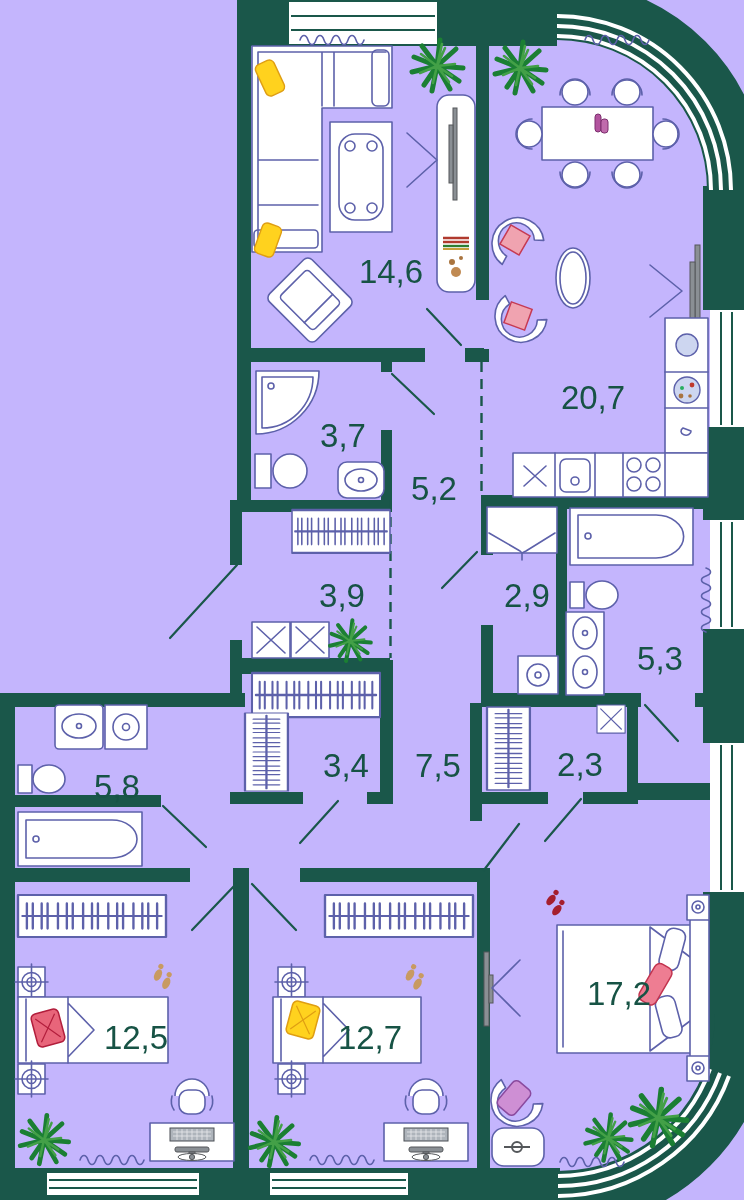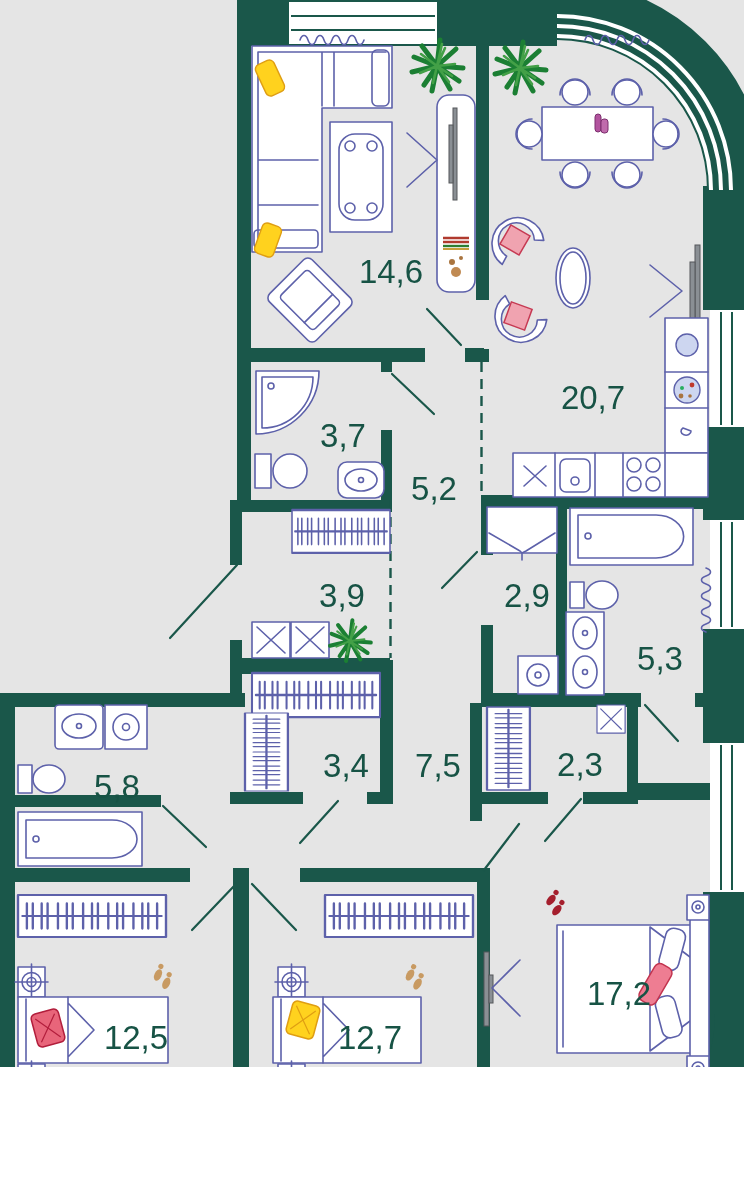--- a/index.html
+++ b/index.html
@@ -1,16 +1,16 @@
 <!DOCTYPE html>
 <html style="--wall: #1A574A; --furn: #5D61AA; --label: #175345; --plant1: #1B7F33; --plant2: #43A047; --tvgray: #8A8F94;"><head>
 <meta charset="utf-8">
 <style>
   html,body{margin:0;padding:0;background:#fff;}
-  #stage{position:relative;width:744px;height:1067px;background:#e5e5e5;overflow:hidden;}
+  #stage{position:relative;width:744px;height:1200px;background:#c4b5fd;overflow:hidden;}
   svg{position:absolute;left:0;top:0;}
   .wall{fill:var(--wall);}
   .wline{stroke:var(--wall);fill:none;}
   .furn{stroke:var(--furn);fill:none;stroke-width:1.6;stroke-linecap:round;stroke-linejoin:round;}
   .furnf{stroke:var(--furn);fill:#fff;stroke-width:1.6;stroke-linejoin:round;}
   .glz{stroke:var(--wall);stroke-width:2;fill:none;}
   .warc{stroke:#fff;stroke-width:4;fill:none;}
   .door{stroke:var(--wall);stroke-width:2.2;fill:none;stroke-linecap:round;}
   .dash{stroke:var(--wall);stroke-width:2.4;fill:none;stroke-dasharray:10 7;}
   .plantA{stroke:var(--plant1);stroke-width:5;stroke-linecap:round;fill:none;}

